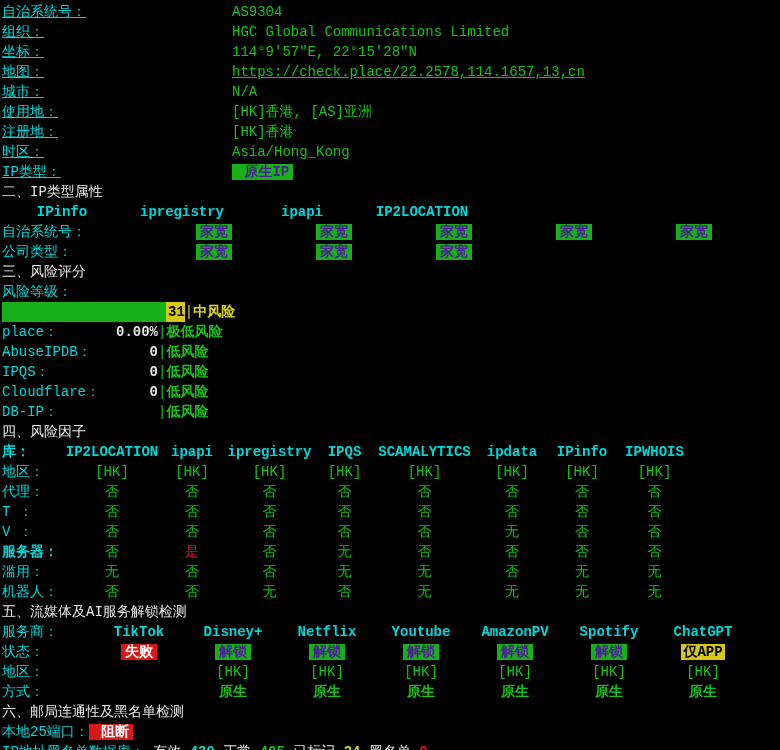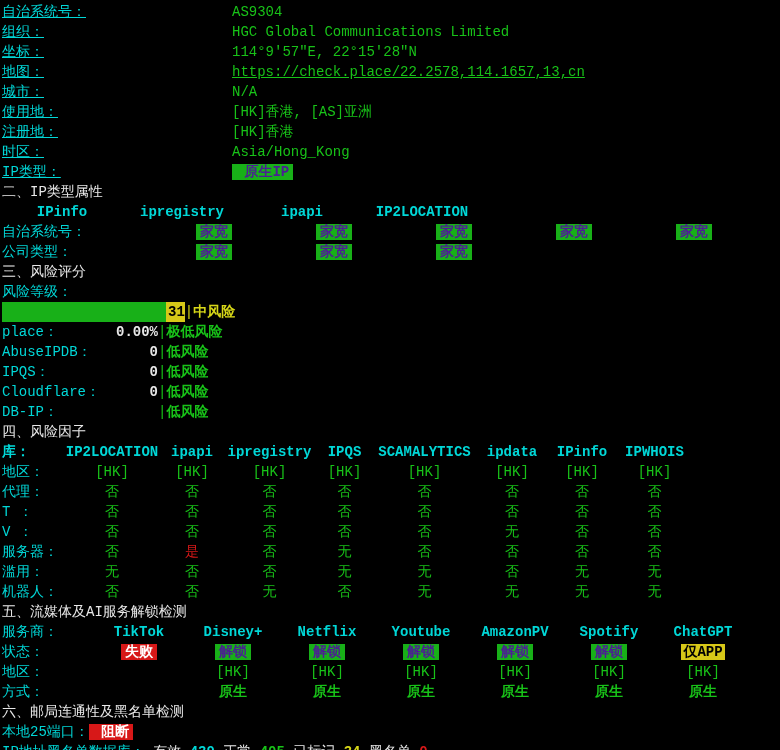--- a/index.html
+++ b/index.html
@@ -152,21 +152,21 @@
       <span class="green cell" style="width: 100px;">否</span>
       <span class="green cell" style="width: 60px;">否</span>
       <span class="green cell" style="width: 95px;">否</span>
       <span class="green cell" style="width: 55px;">否</span>
       <span class="green cell" style="width: 105px;">否</span>
       <span class="green cell" style="width: 70px;">无</span>
       <span class="green cell" style="width: 70px;">否</span>
       <span class="green cell" style="width: 75px;">否</span>
     </div>
     <div class="row">
-      <span class="label" style="width: 60px;">服务器：</span>
+      <span class="label" style="width: 60px; font-weight: bold;">服务器：</span>
       <span class="green cell" style="width: 100px;">否</span>
       <span class="red cell" style="width: 60px;">是</span>
       <span class="green cell" style="width: 95px;">否</span>
       <span class="green cell" style="width: 55px;">无</span>
       <span class="green cell" style="width: 105px;">否</span>
       <span class="green cell" style="width: 70px;">否</span>
       <span class="green cell" style="width: 70px;">否</span>
       <span class="green cell" style="width: 75px;">否</span>
     </div>
     <div class="row">

